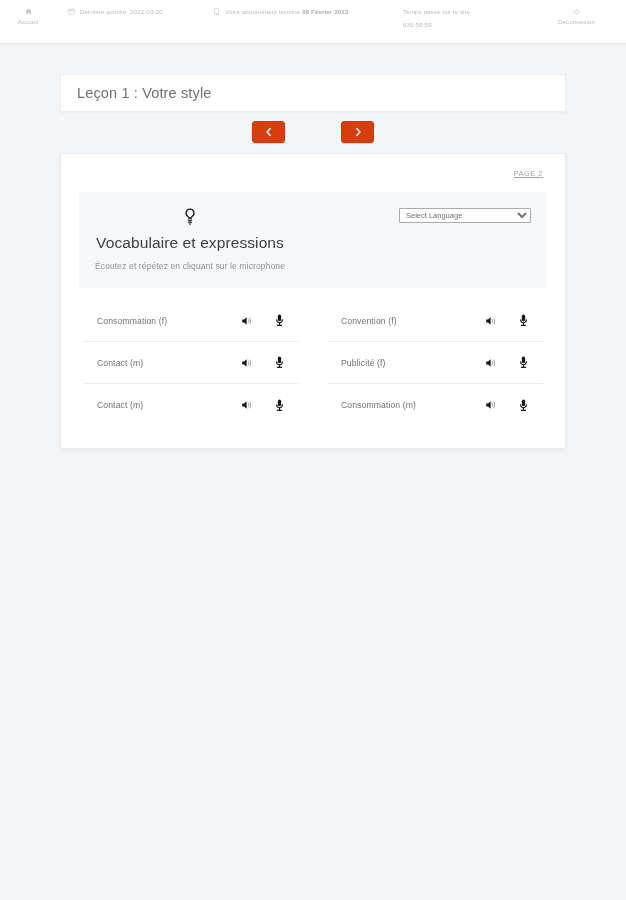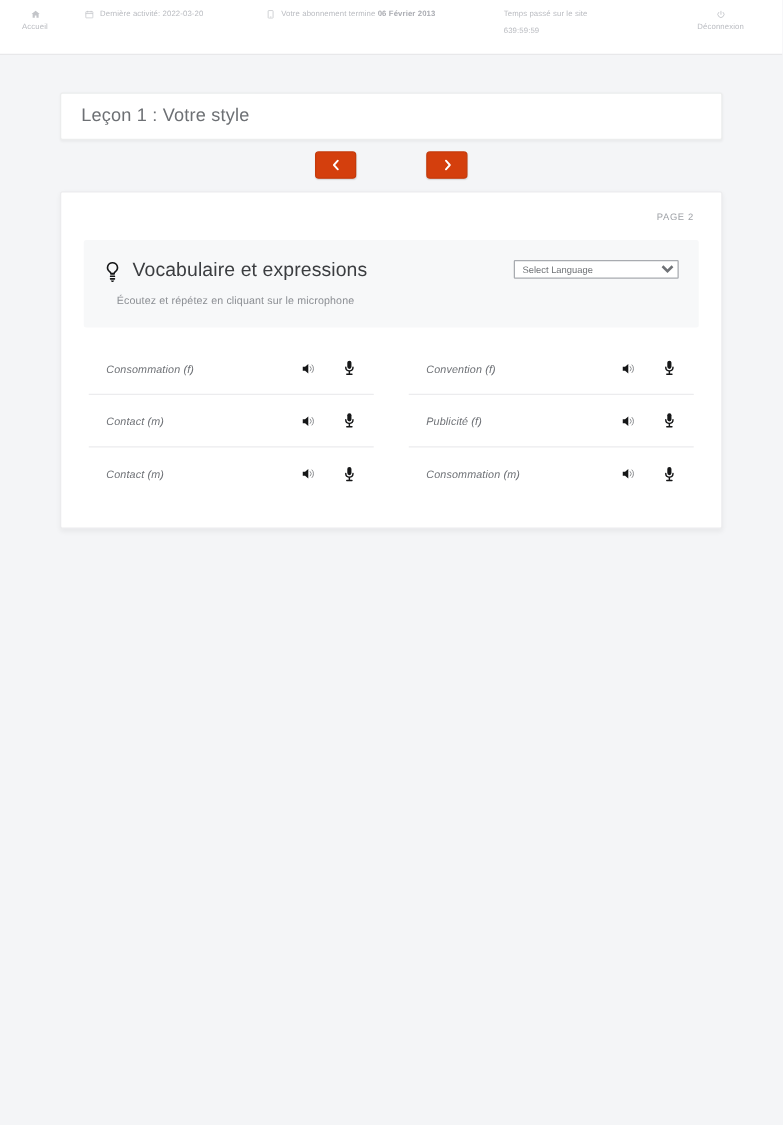--- a/index.html
+++ b/index.html
@@ -49,21 +49,21 @@
     margin-top: 0.5px;
   }
   .tb-icon svg { display: block; }
 
   .tb-text { display: block; }
   .tb-strong { font-weight: bold; color: #aaacb2; }
 
   
   .page {
     width: 626px;
-    padding: 0 48px;
+    padding: 0 60px;
   }
 
   
   .lesson-bar {
     margin-top: 30px;
     height: 38px;
     background: #ffffff;
     border: 1px solid #eceded;
     border-radius: 2px;
     display: flex;
@@ -108,37 +108,39 @@
     padding: 10px 18px 22px 18px;
     box-shadow: 0 2px 4px rgba(0,0,0,0.05);
   }
 
   .page-label {
     text-align: right;
     font-size: 7.5px;
     color: #9fa2a7;
     letter-spacing: 0.5px;
     padding: 5px 4px 0 0;
+    text-decoration: underline;
   }
 
   
   .vocab-header {
     margin-top: 14px;
     background: #f7f8f9;
     border-radius: 2px;
     padding: 16px 16px 17px 16px;
     display: flex;
     align-items: flex-start;
     justify-content: space-between;
   }
   .vh-left { display: block; }
   .vh-titlerow {
     display: flex;
     align-items: center;
     gap: 9px;
+    flex-direction: column;
   }
   .bulb-icon { display: flex; align-items: center; }
   .vh-title {
     font-size: 15.5px;
     color: #3b3d40;
     font-weight: 400;
     letter-spacing: 0.1px;
   }
   .vh-sub {
     margin-top: 9px;
@@ -161,21 +163,21 @@
     margin-top: 0;
   }
 
   
   .vocab-grid {
     margin-top: 12px;
     display: flex;
     gap: 28px;
     padding: 0 4px;
   }
-  .vocab-col { flex: 1 1 0; font-style: italic; }
+  .vocab-col { flex: 1 1 0; }
 
   .vocab-row {
     height: 42px;
     border-bottom: 1px solid #ececee;
     display: flex;
     align-items: center;
     padding: 0 10px 0 14px;
   }
   .vocab-row:last-child { border-bottom: none; }
 

